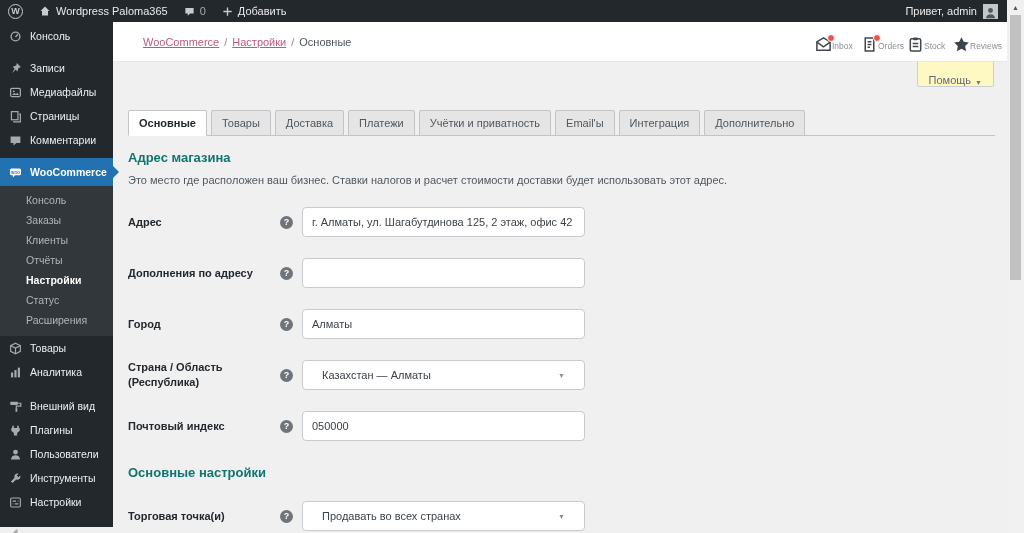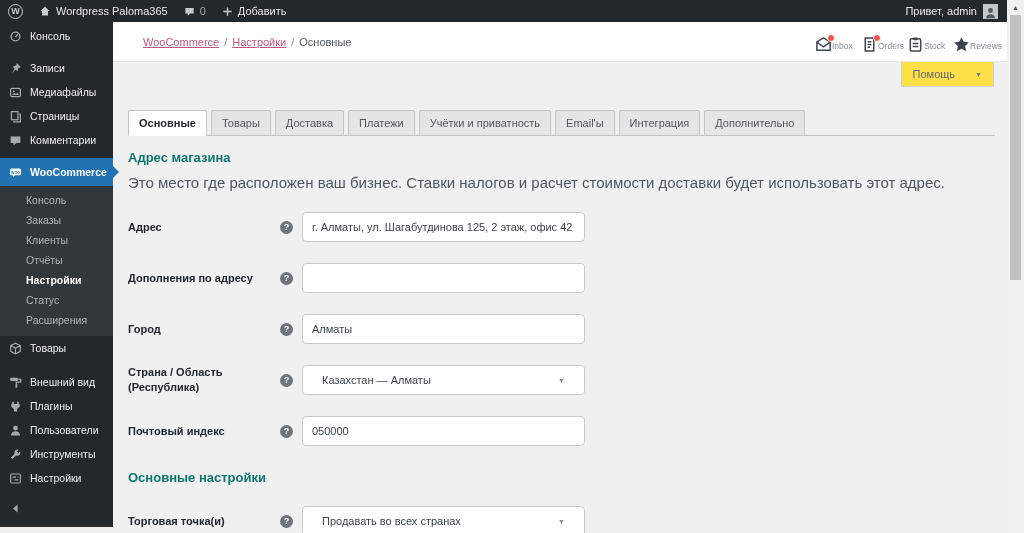--- a/index.html
+++ b/index.html
@@ -41,36 +41,36 @@
   .breadcrumb{font-size:11px;color:#50575e;display:flex;gap:5px;align-items:center;}
   .breadcrumb .bc-link{color:#bb5a80;text-decoration:underline;cursor:pointer;}
   .bc-sep{color:#8c8f94;}
   .activity{margin-left:auto;display:flex;align-items:flex-start;}
   .activity-item{width:46px;display:flex;align-items:center;padding-top:6px;cursor:pointer;}
   .activity-icon{position:relative;height:17px;color:#42474d;}
   .activity-icon svg{width:17px;height:17px;}
   .unread-dot{position:absolute;top:-2px;right:-3px;width:6px;height:6px;border-radius:50%;background:#e8554d;border:1px solid #fff;}
   .activity-label{font-size:8.5px;color:#8a8f94;margin-top:2px;}
   .help-btn{
-    position:absolute;top:40px;right:13px;height:24px;padding:0 11px;background:#fde047;
+    position:absolute;top:40px;right:13px;height:24px;padding:0 11px;background:#fef9c3;
     border:1px solid #cdced1;border-top:none;border-radius:0 0 2px 2px;
-    display:flex;align-items:center;gap:20px;font-size:11px;color:#646970;cursor:pointer;
+    display:flex;align-items:flex-end;gap:4px;font-size:11px;color:#646970;cursor:pointer;
   }
   .help-caret{font-size:7px;color:#787c82;}
   .content{padding:0 12px 0 15px;}
   
   .tabs{display:flex;gap:4px;margin-top:48px;border-bottom:1px solid #c3c4c7;align-items:flex-end;}
   .tab{
     height:24px;line-height:24px;padding:0 10px;background:#e5e5e5;border:1px solid #c3c4c7;
     margin-bottom:-1px;font-size:11px;color:#50575e;border-radius:2px 2px 0 0;cursor:pointer;white-space:nowrap;
   }
   .tab.active{background:#fff;border-bottom-color:#fff;font-weight:bold;color:#23282d;}
   
   .section-title{font-size:13px;font-weight:bold;color:#0f766e;margin:14px 0 0;}
-  .section-desc{font-size:15px;color:#50575e;margin-top:9px;}
+  .section-desc{font-size:11px;color:#50575e;margin-top:9px;}
   .form-row{display:flex;align-items:center;margin-top:21px;}
   .form-label{width:152px;font-size:11px;font-weight:bold;color:#23282d;line-height:1.35;}
   .help-tip{
     width:13px;height:13px;border-radius:50%;background:#6e7479;color:#fff;font-size:9px;font-weight:bold;
     display:flex;align-items:center;justify-content:center;margin-right:9px;flex:0 0 13px;cursor:pointer;
   }
   .input{
     width:283px;height:30px;box-sizing:border-box;border:1px solid #c9cacd;border-radius:4px;background:#fff;
     font-size:11px;color:#3c434a;padding:0 9px;font-family:Liberation Sans, sans-serif;outline:none;
   }
@@ -174,20 +174,28 @@
     <div class="submenu-item current">Настройки</div>
     <div class="submenu-item">Статус</div>
     <div class="submenu-item">Расширения</div>
   </div>
   <div class="menu-item">
     <svg viewBox="0 0 16 16">
         <path d="M8 1.5l6 3v7l-6 3-6-3v-7z" fill="none" stroke="#a7aaad" stroke-width="1.4"></path>
         <path d="M2 4.5l6 3 6-3M8 7.5V14" fill="none" stroke="#a7aaad" stroke-width="1.4"></path>
       </svg>
     <span>Товары</span>
+  </div>
+  <div class="menu-item">
+    <svg viewBox="0 0 16 16">
+        <rect x="2.4" y="8" width="2.7" height="6"></rect>
+        <rect x="6.6" y="5" width="2.7" height="9"></rect>
+        <rect x="10.8" y="2" width="2.7" height="12"></rect>
+      </svg>
+    <span>Аналитика</span>
   </div>
   <div class="menu-gap-c"></div>
   <div class="menu-item">
     <svg viewBox="0 0 16 16">
         <rect x="1.5" y="2" width="9.5" height="4" rx="1"></rect>
         <path d="M11 4h3.5v3.5H9V10" fill="none" stroke="#a7aaad" stroke-width="1.5"></path>
         <rect x="8" y="10" width="2.2" height="4.5"></rect>
       </svg>
     <span>Внешний вид</span>
   </div>

